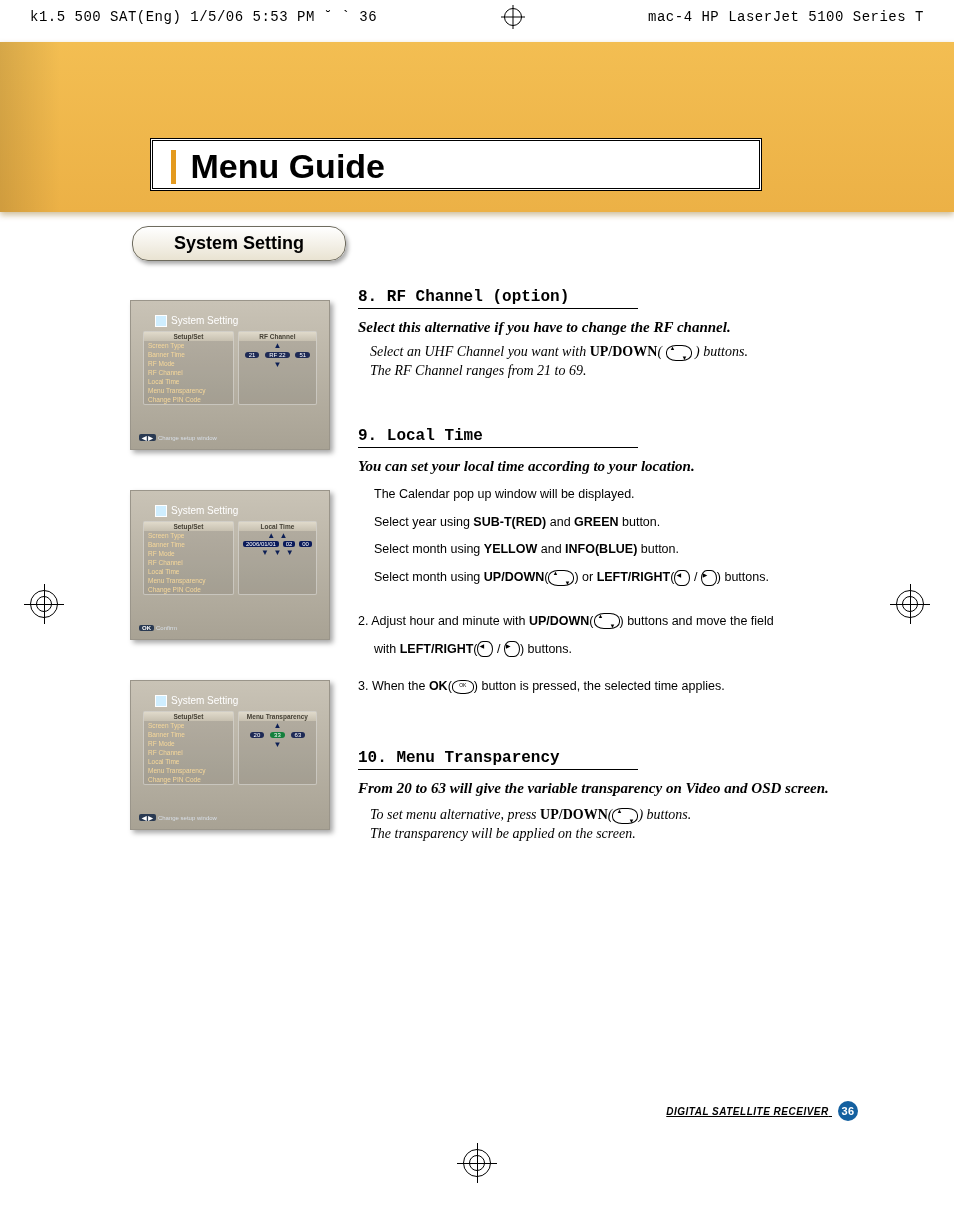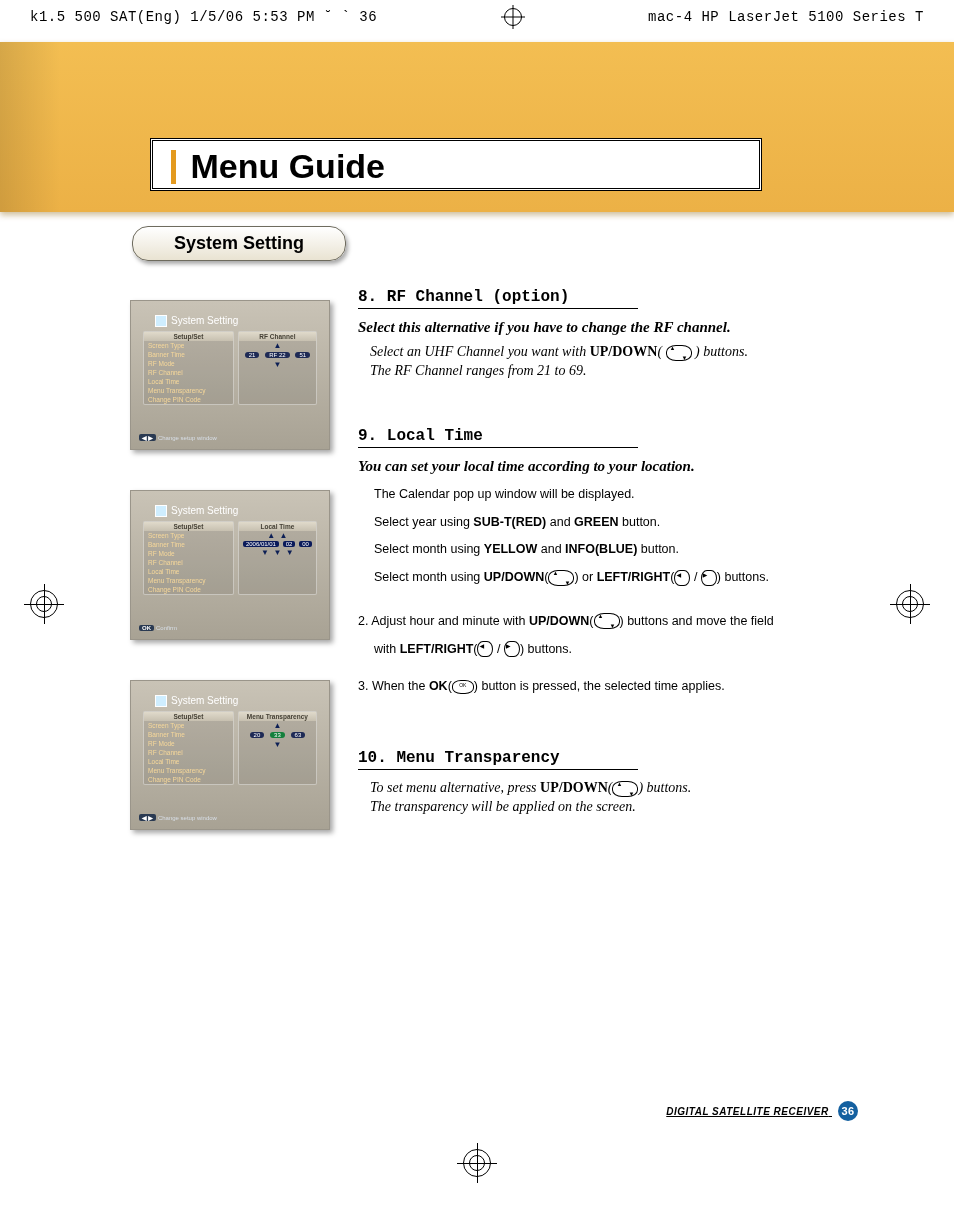--- a/index.html
+++ b/index.html
@@ -362,20 +362,21 @@
 
       <div class="row" style="margin-top:14px">
         <span>3. When the </span><span class="bold">OK</span><span>(</span><span class="icon-ok"></span><span>) button is pressed, the selected time applies.</span>
       </div>
     </div>
 
     <div style="height:28px"></div>
 
     <h4 class="section-heading">10. Menu Transparency</h4>
     <hr class="rule">
+    <div class="lead">From 20 to 63 will give the variable transparency on Video and OSD screen.</div>
     <div class="para" style="margin-top:10px">
       <span>To set menu alternative, press </span><span class="bold">UP/DOWN</span><span>(</span><span class="icon-updown"></span><span>) buttons.</span>
     </div>
     <div class="para">The transparency will be applied on the screen.</div>
 
   </div>
 </div>
 
 <div class="page-footer">
   <span>DIGITAL SATELLITE RECEIVER</span>

